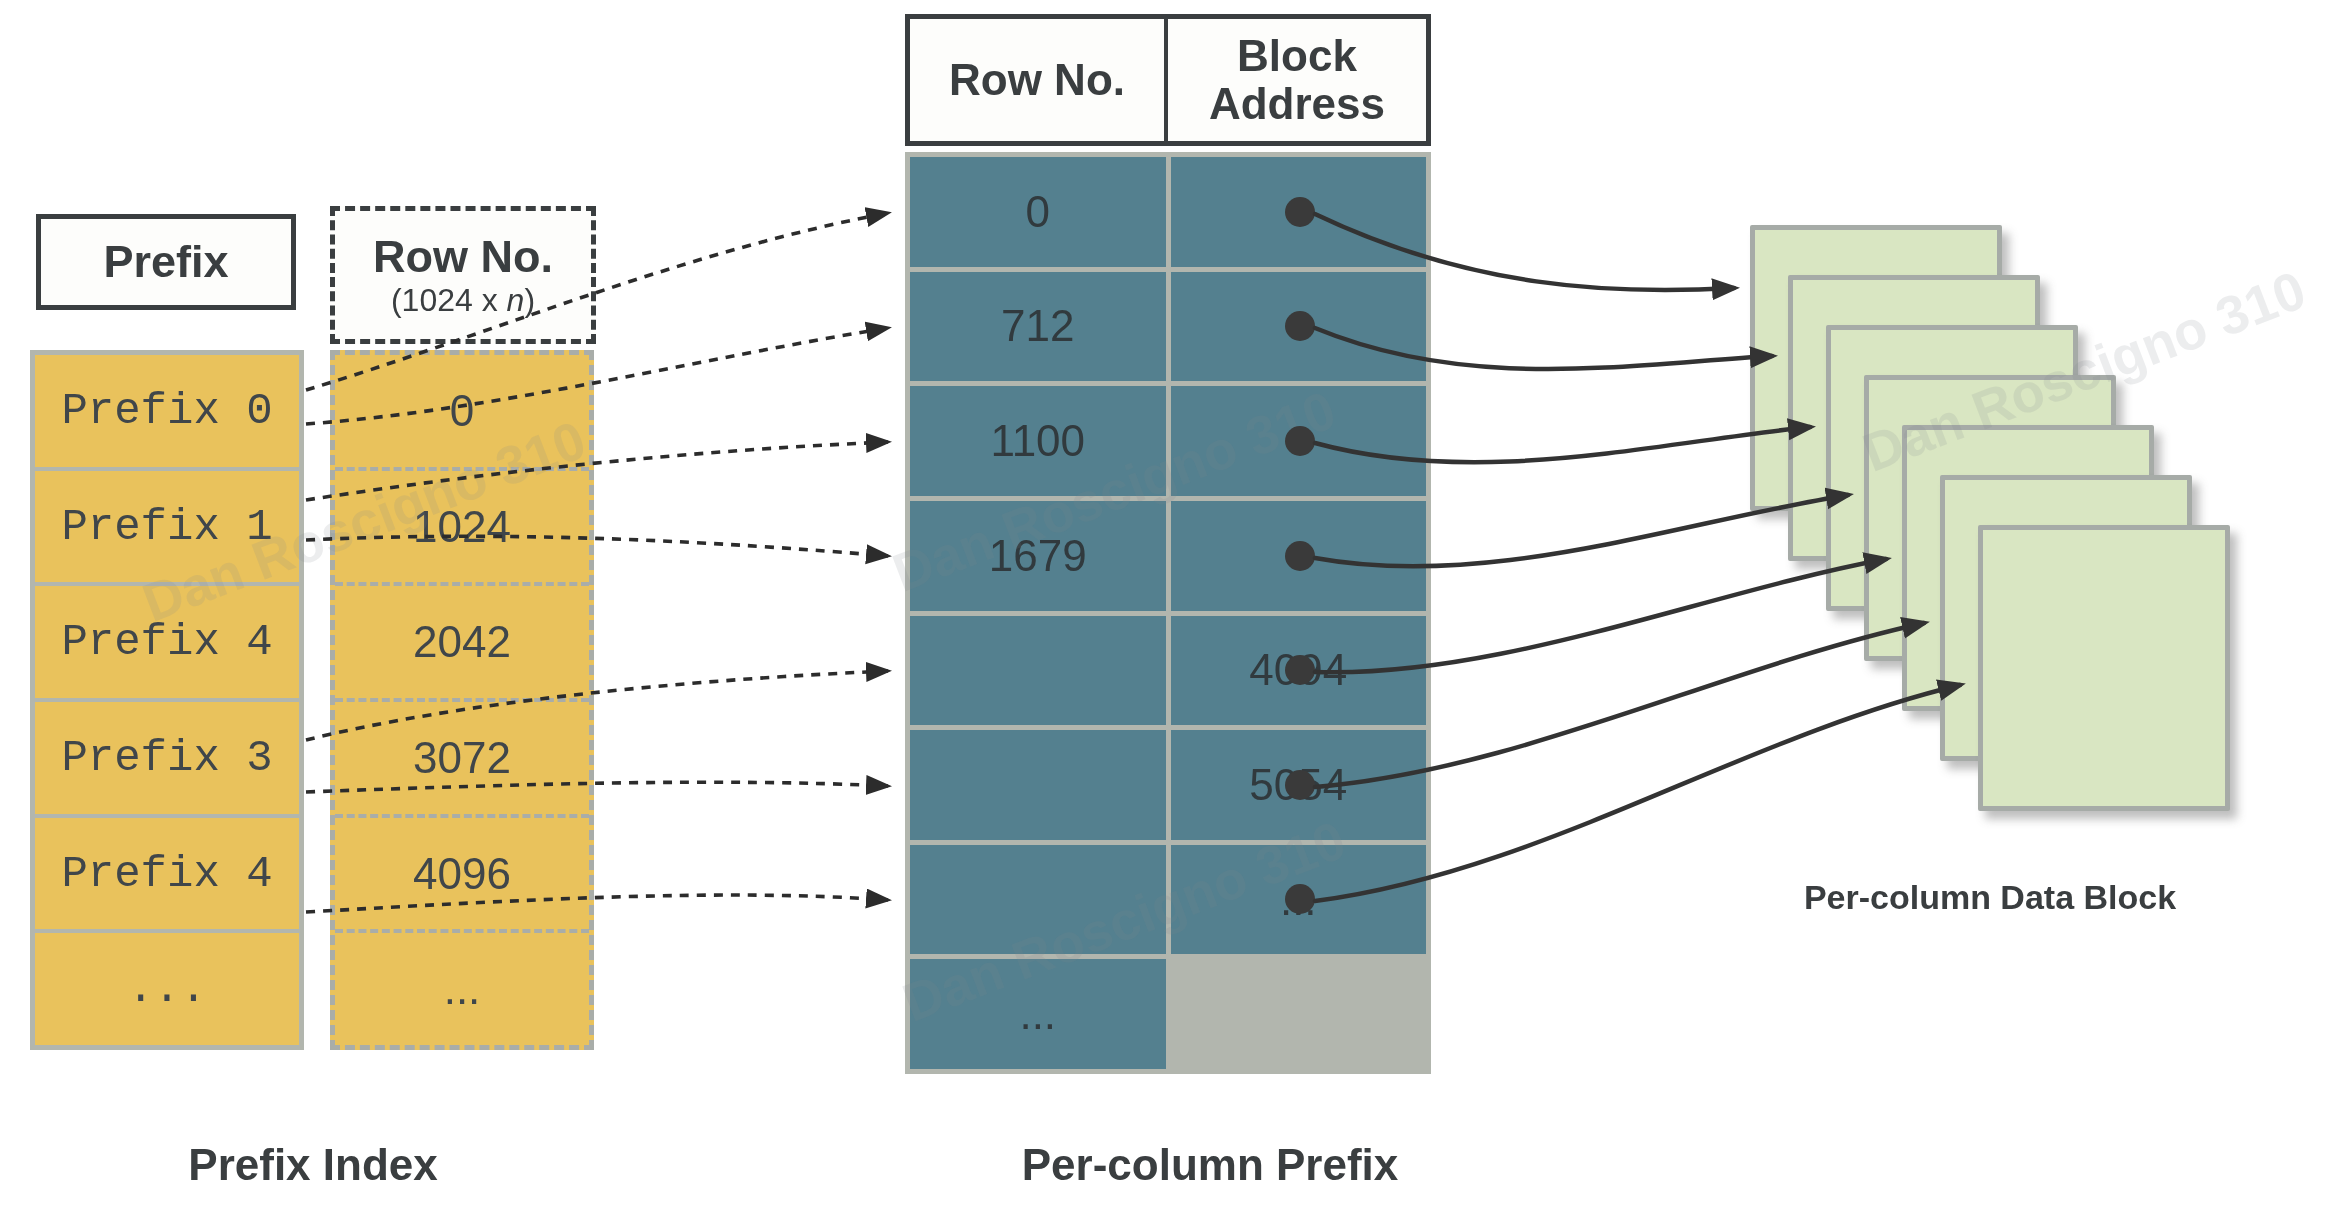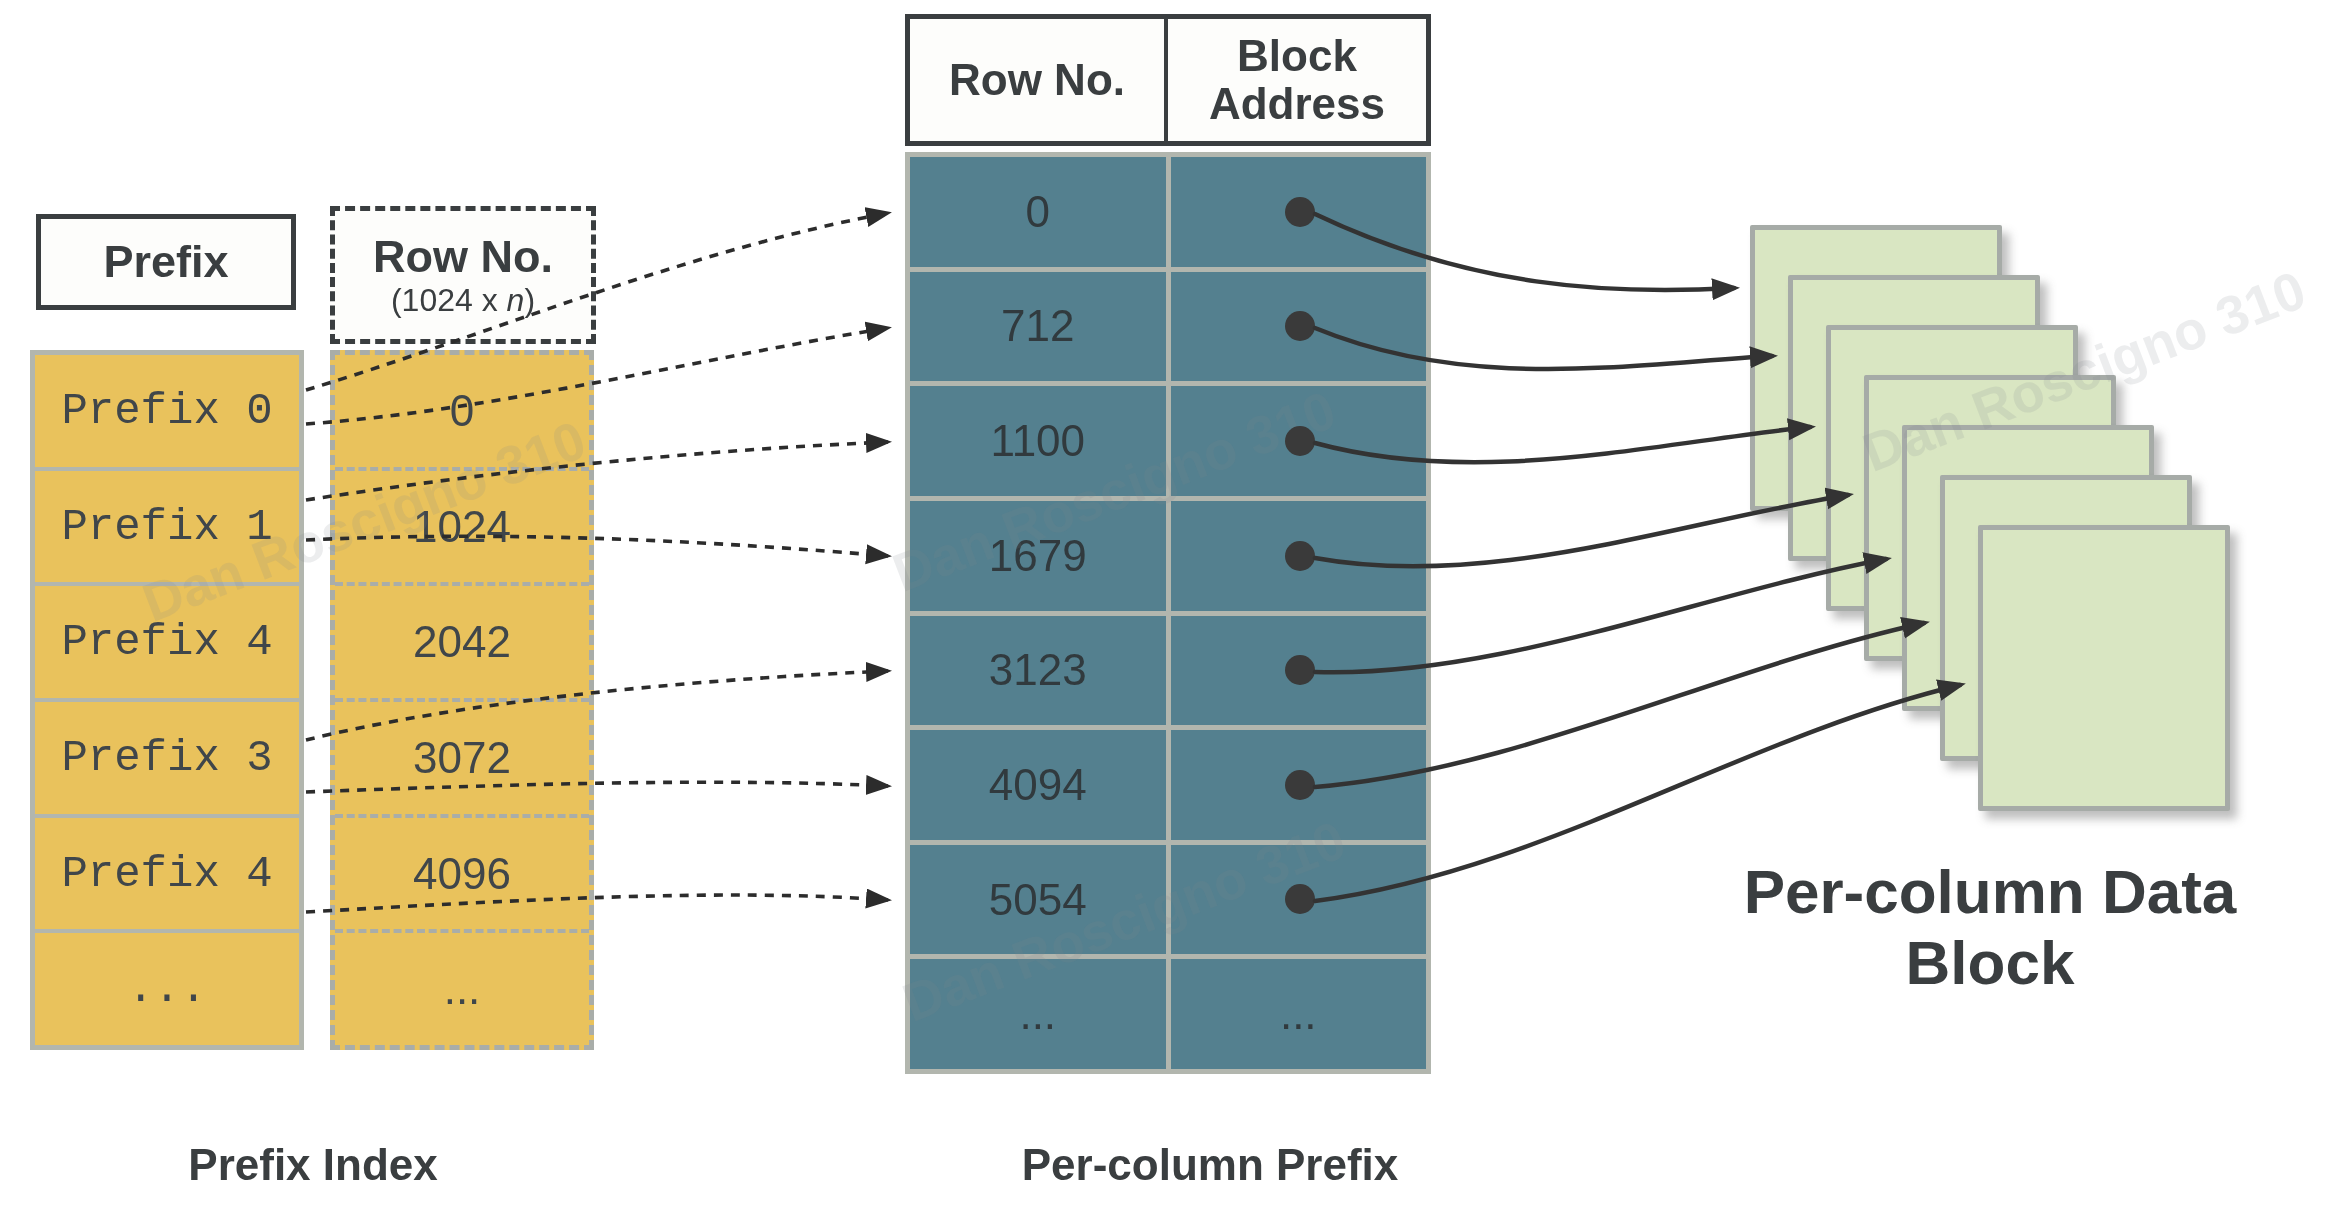--- a/index.html
+++ b/index.html
@@ -111,41 +111,40 @@
 
   <div class="mid-body">
     <div class="tcell">0</div>
     <div class="tcell"></div>
     <div class="tcell">712</div>
     <div class="tcell"></div>
     <div class="tcell">1100</div>
     <div class="tcell"></div>
     <div class="tcell">1679</div>
     <div class="tcell"></div>
-    <div class="tcell">3123</div>
     <div class="tcell"></div>
     <div class="tcell">4094</div>
     <div class="tcell"></div>
     <div class="tcell">5054</div>
     <div class="tcell"></div>
     <div class="tcell">...</div>
     <div class="tcell">...</div>
   </div>
 
   <div class="caption" style="left:930px;top:1140px;width:560px;">Per-column Prefix</div>
 
   <div class="gblock" style="left:1750px;top:225px;z-index:11;"></div>
   <div class="gblock" style="left:1788px;top:275px;z-index:12;"></div>
   <div class="gblock" style="left:1826px;top:325px;z-index:13;"></div>
   <div class="gblock" style="left:1864px;top:375px;z-index:14;"></div>
   <div class="gblock" style="left:1902px;top:425px;z-index:15;"></div>
   <div class="gblock" style="left:1940px;top:475px;z-index:16;"></div>
   <div class="gblock" style="left:1978px;top:525px;z-index:17;"></div>
 
-  <div class="caption" style="left:1660px;top:856px;width:660px;font-size:62px;">Per-column Data Block</div>
+  <div class="caption" style="left:1660px;top:878px;width:660px;font-size:34px;">Per-column Data Block</div>
 
   <svg class="overlay" width="2328" height="1216" viewBox="0 0 2328 1216">
     <defs>
       <marker id="headD" markerUnits="userSpaceOnUse" markerWidth="28" markerHeight="22" refX="22" refY="10" orient="auto">
         <path d="M0 0 L26 10 L0 20 Z" fill="#2c2c2c"></path>
       </marker>
       <marker id="headS" markerUnits="userSpaceOnUse" markerWidth="30" markerHeight="24" refX="22" refY="11" orient="auto">
         <path d="M0 0 L28 11 L0 22 Z" fill="#333333"></path>
       </marker>
     </defs>

